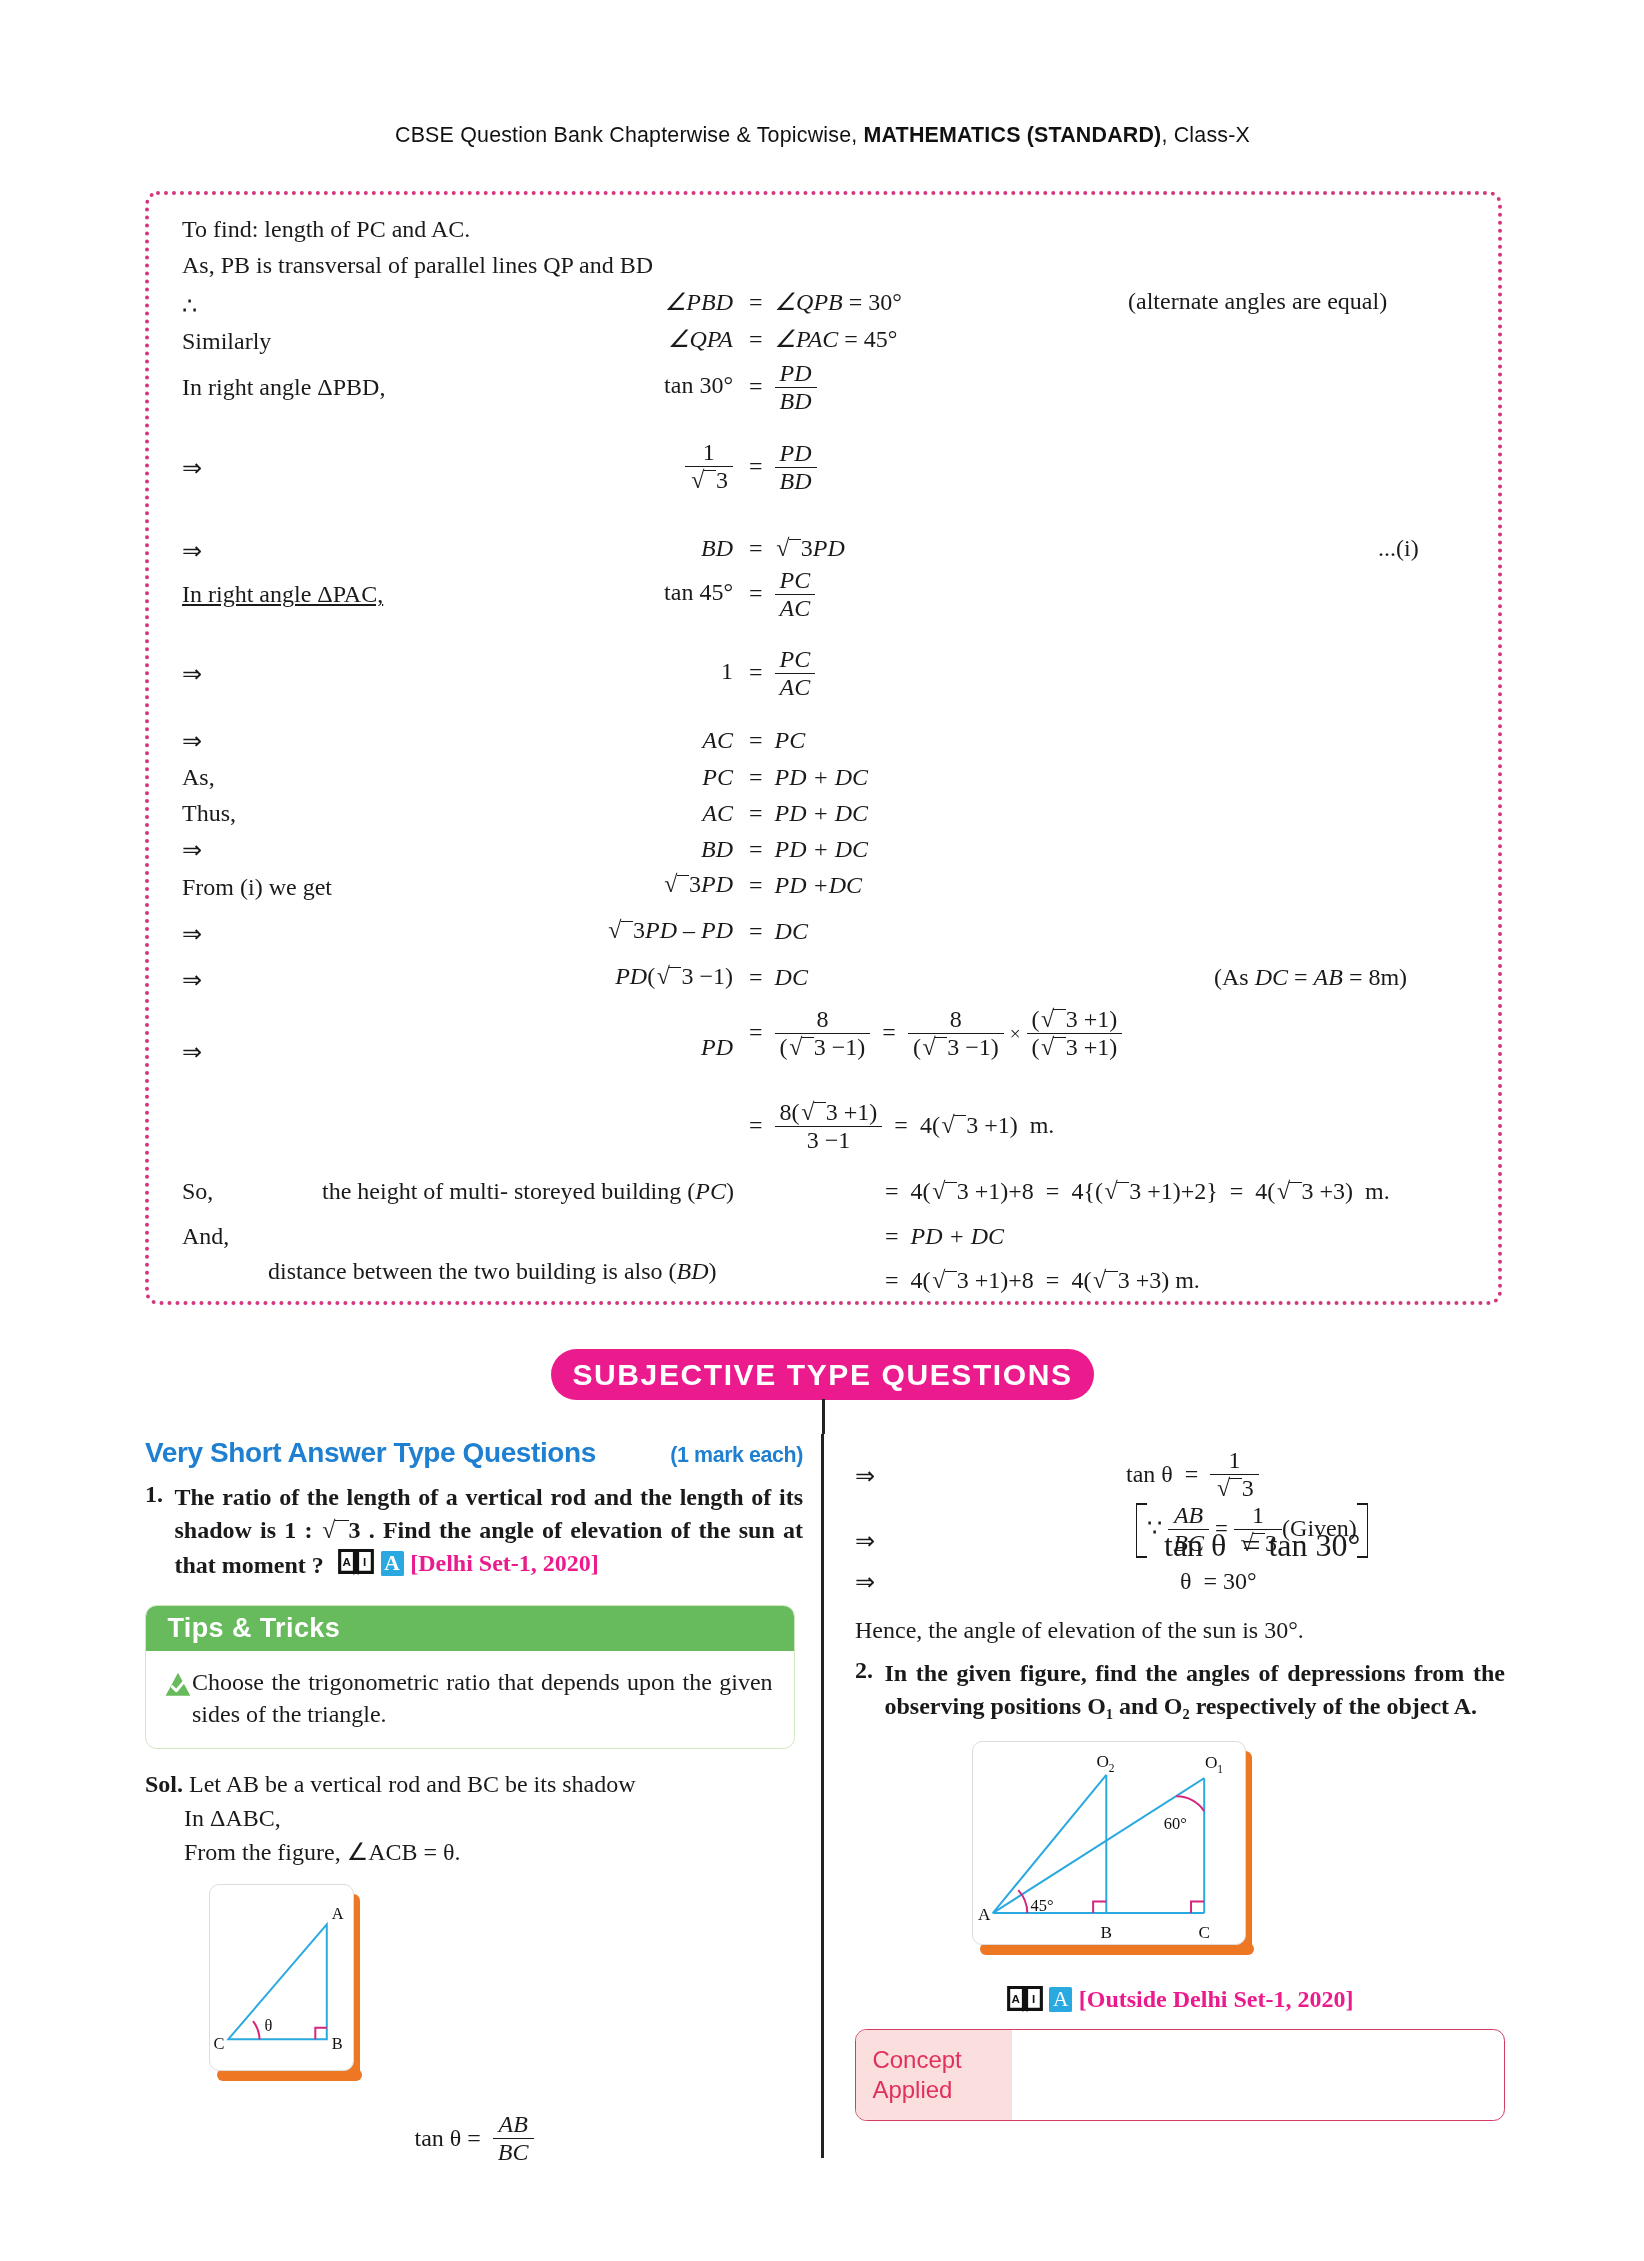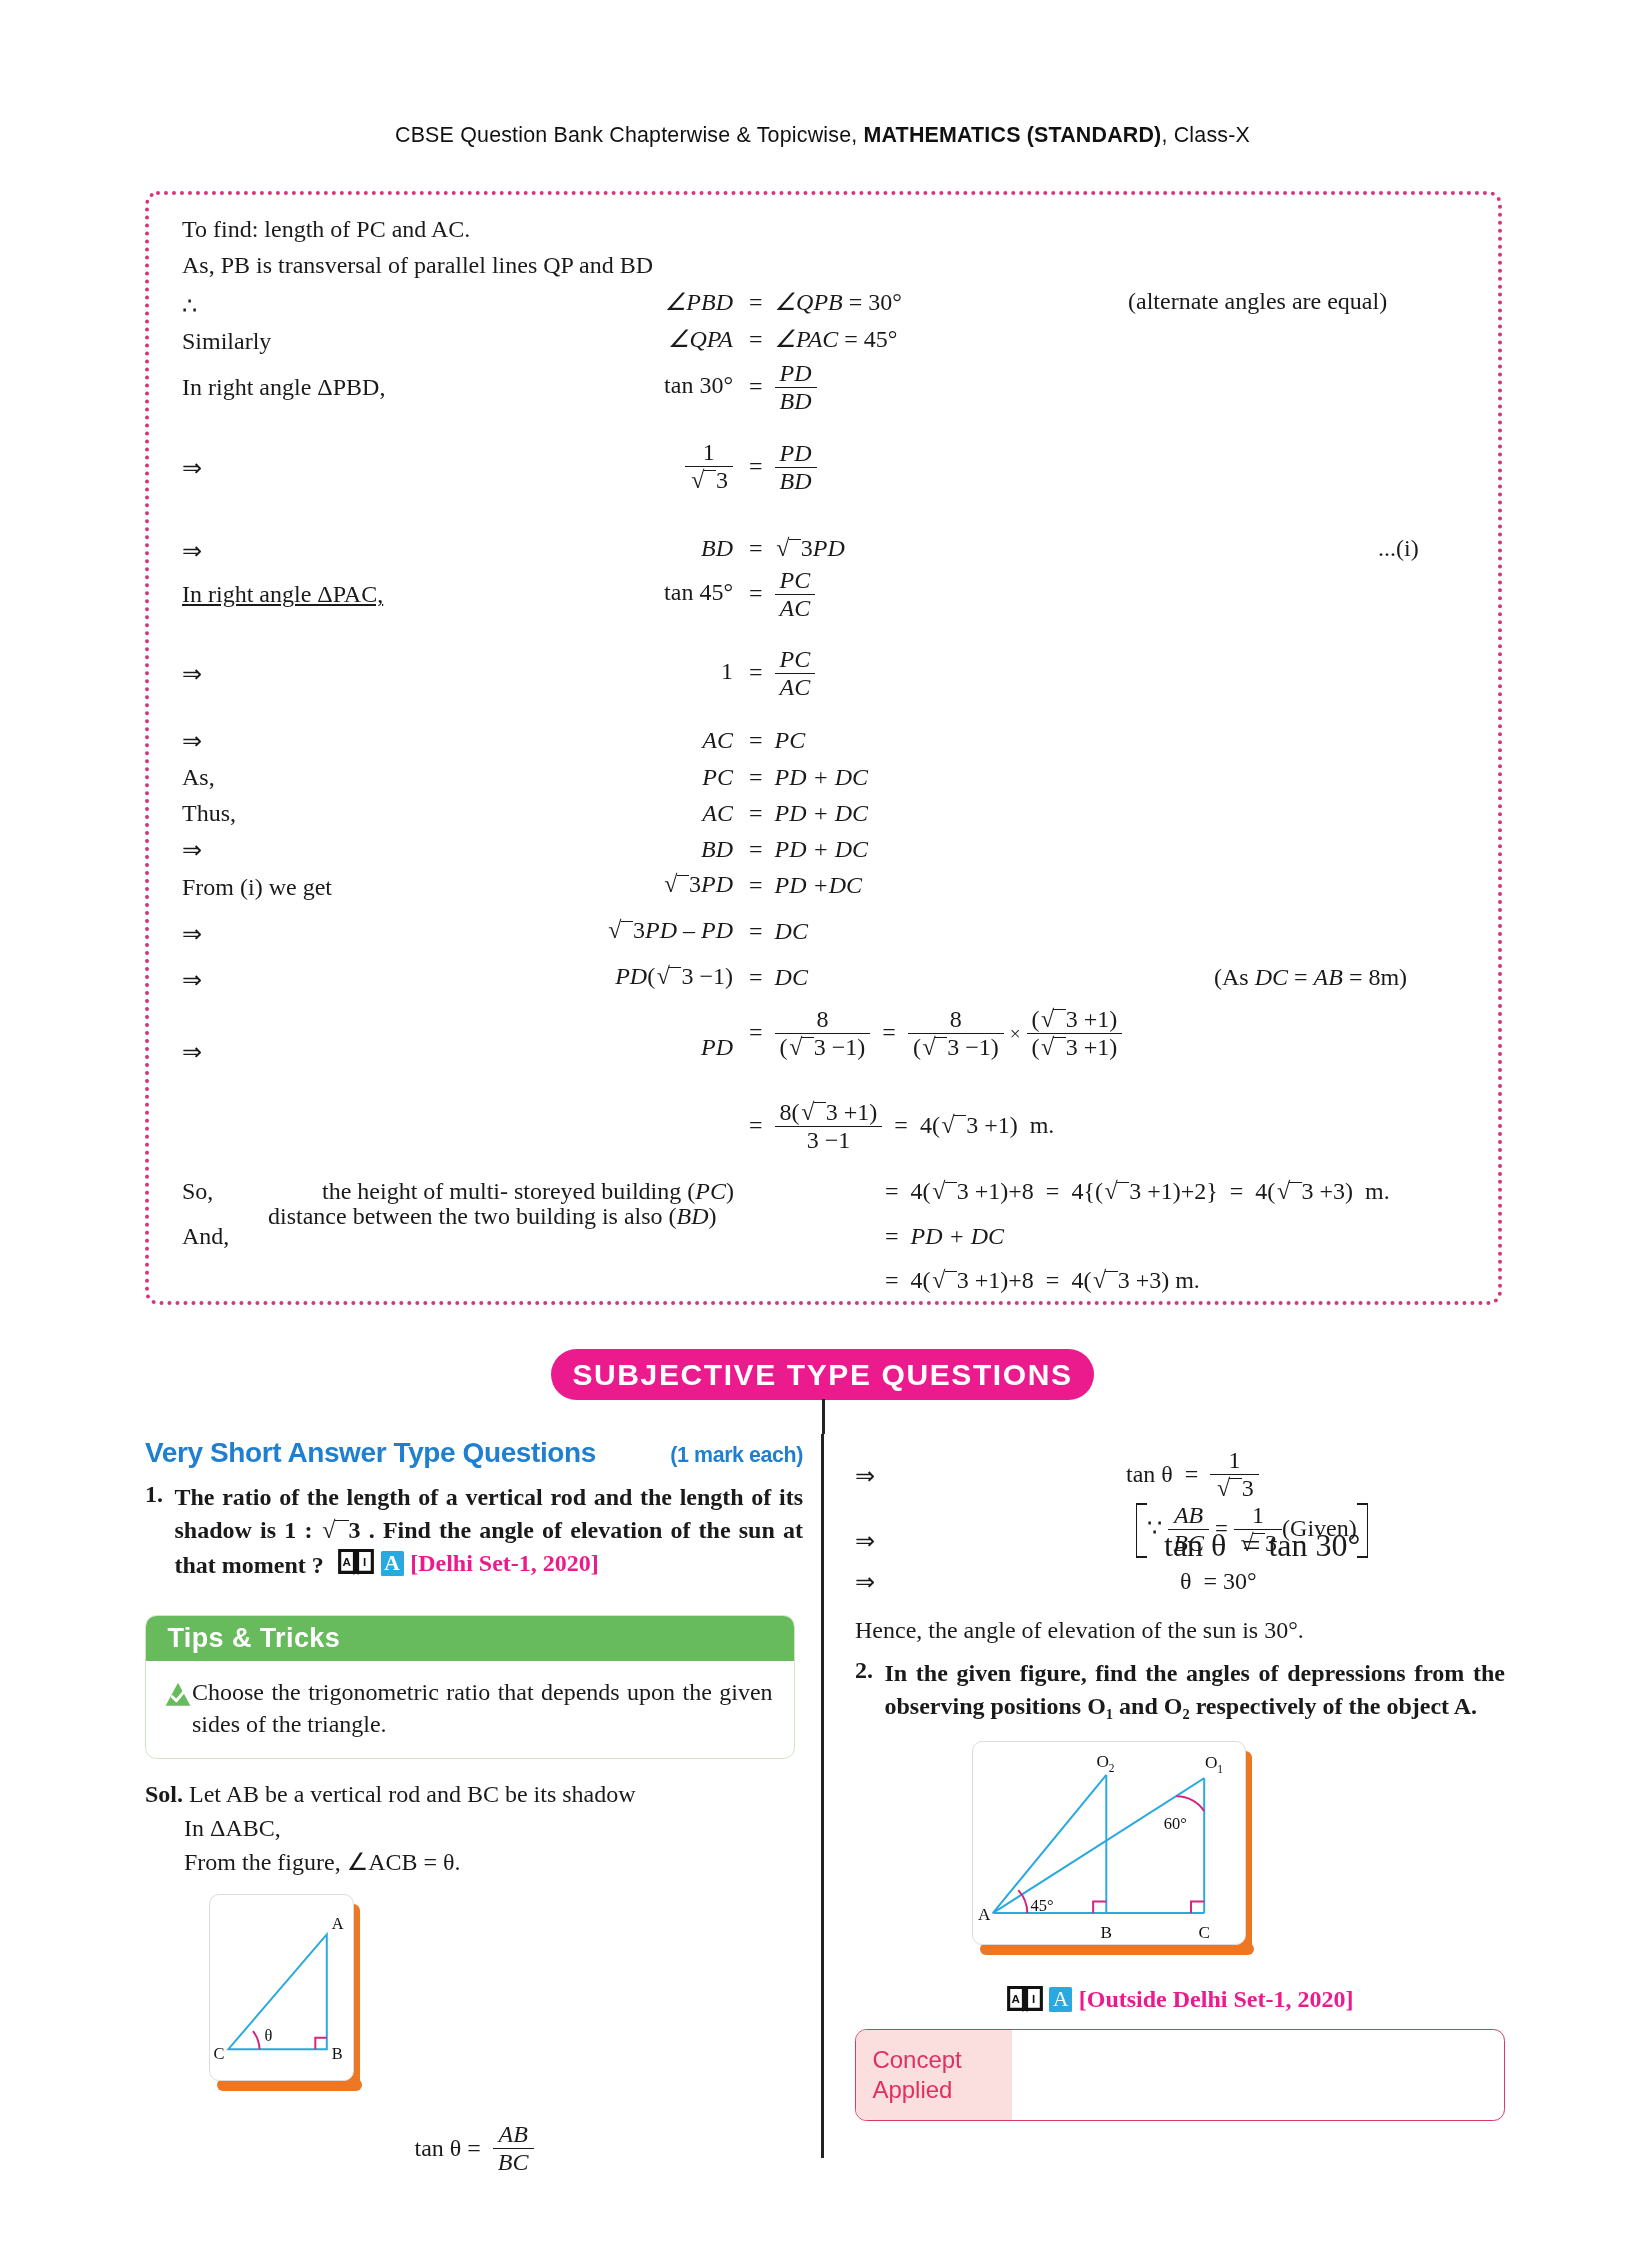--- a/index.html
+++ b/index.html
@@ -93,21 +93,21 @@
   .book-icon{ width:36px; height:28px; }
   .a-chip{
     display:inline-block; background:#29a9e0; color:#fff;
     font-family:"Liberation Serif", serif; font-size:21.4px; line-height:25px;
     width:23px; text-align:center; border-radius:1.6px;
   }
   .src{ color:#ec1b8d; font-weight:bold; font-size:24px; }
 
   
   .tips{
-    margin-top:34px;
+    margin-top:24px;
     width:650px;
     border:1.6px solid #cfe8c2; border-radius:11.5px;
     background:#fff; overflow:hidden;
   }
   .tips-head{
     background:#68bb5c; color:#fff;
     font-family:"Liberation Sans", sans-serif; font-weight:bold;
     font-size:27px; padding:6.6px 21.4px; letter-spacing:0.4px;
   }
   .tips-body{ display:flex; padding:15px 21.4px 18px 18px; }
@@ -298,21 +298,21 @@
   <div class="mrow">
     <div class="lbl" style="left:0px;top:962px;">So,</div>
     <div class="lbl" style="left:140px;top:962px;">the height of multi- storeyed building (<span class="it">PC</span>)</div>
     <div class="eqR" style="left:703px;top:962px;">
       =&nbsp; 4(<span class="sqrt"><span class="rad">√</span><span class="bar" style="width:12.3px;"></span>3</span> +1)+8 &nbsp;=&nbsp; 4{(<span class="sqrt"><span class="rad">√</span><span class="bar" style="width:12.3px;"></span>3</span> +1)+2} &nbsp;=&nbsp; 4(<span class="sqrt"><span class="rad">√</span><span class="bar" style="width:12.3px;"></span>3</span> +3)&nbsp; m.
     </div>
   </div>
 
   <div class="mrow">
     <div class="lbl" style="left:0px;top:1007px;">And,</div>
-    <div class="lbl" style="left:86px;top:987px;">distance between the two building is also (<span class="it">BD</span>)</div>
+    <div class="lbl" style="left:86px;top:1042px;">distance between the two building is also (<span class="it">BD</span>)</div>
     <div class="eqR" style="left:703px;top:1007px;">=&nbsp; <span class="it">PD + DC</span></div>
   </div>
 
   <div class="mrow">
     <div class="eqR" style="left:703px;top:1051px;">
       =&nbsp; 4(<span class="sqrt"><span class="rad">√</span><span class="bar" style="width:12.3px;"></span>3</span> +1)+8 &nbsp;=&nbsp; 4(<span class="sqrt"><span class="rad">√</span><span class="bar" style="width:12.3px;"></span>3</span> +3) m.
     </div>
   </div>
 </div>
 

